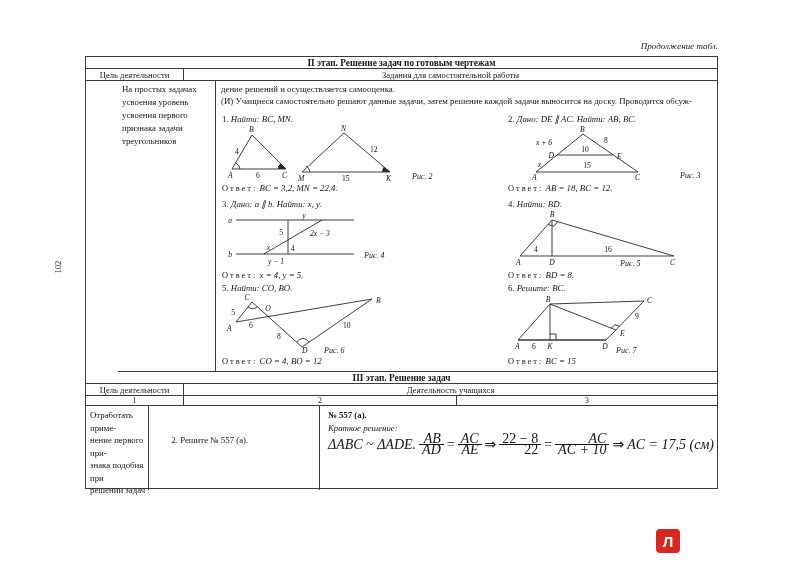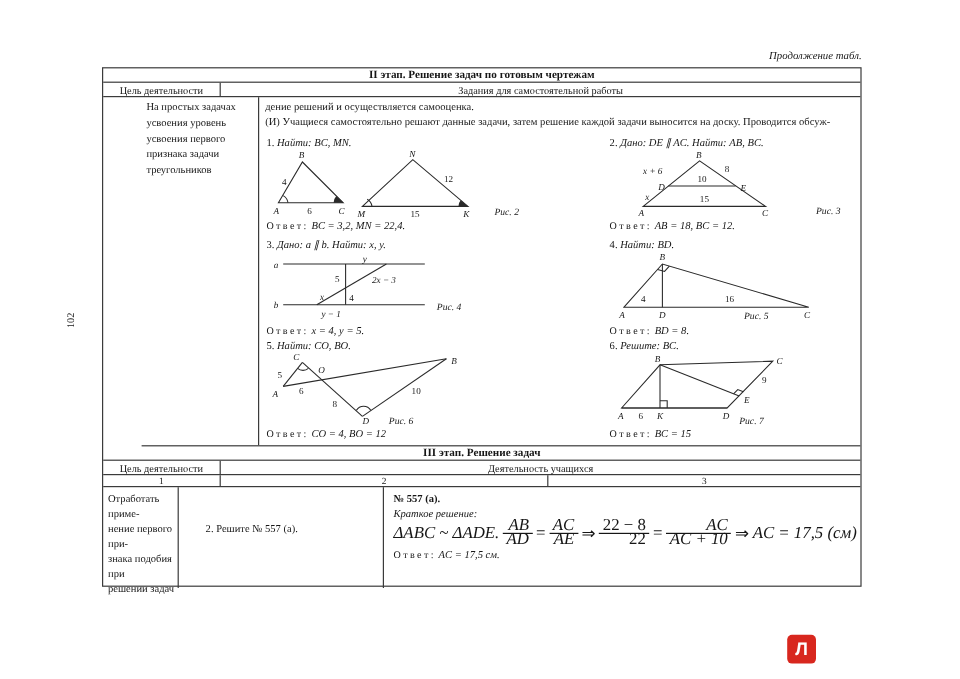--- a/index.html
+++ b/index.html
@@ -291,24 +291,20 @@
               <span class="fd">22</span>
             </span>
           <span>=</span>
           <span class="frac mvar">
               <span class="fn">AC</span>
               <span class="fd">AC + 10</span>
             </span>
           <span>⇒</span>
           <span class="mvar">AC = 17,5 (см)</span>
         </div>
-        <div class="s3ans">
-          <span class="otvet">Ответ:</span>
-          <span class="aval">AC = 17,5 см.</span>
-        </div>
       </div>
     </div>
 
   </div>
 
   <div class="logo" style="background: rgb(216, 39, 30);">Л</div>
 
 </div>
 
 </body></html>

